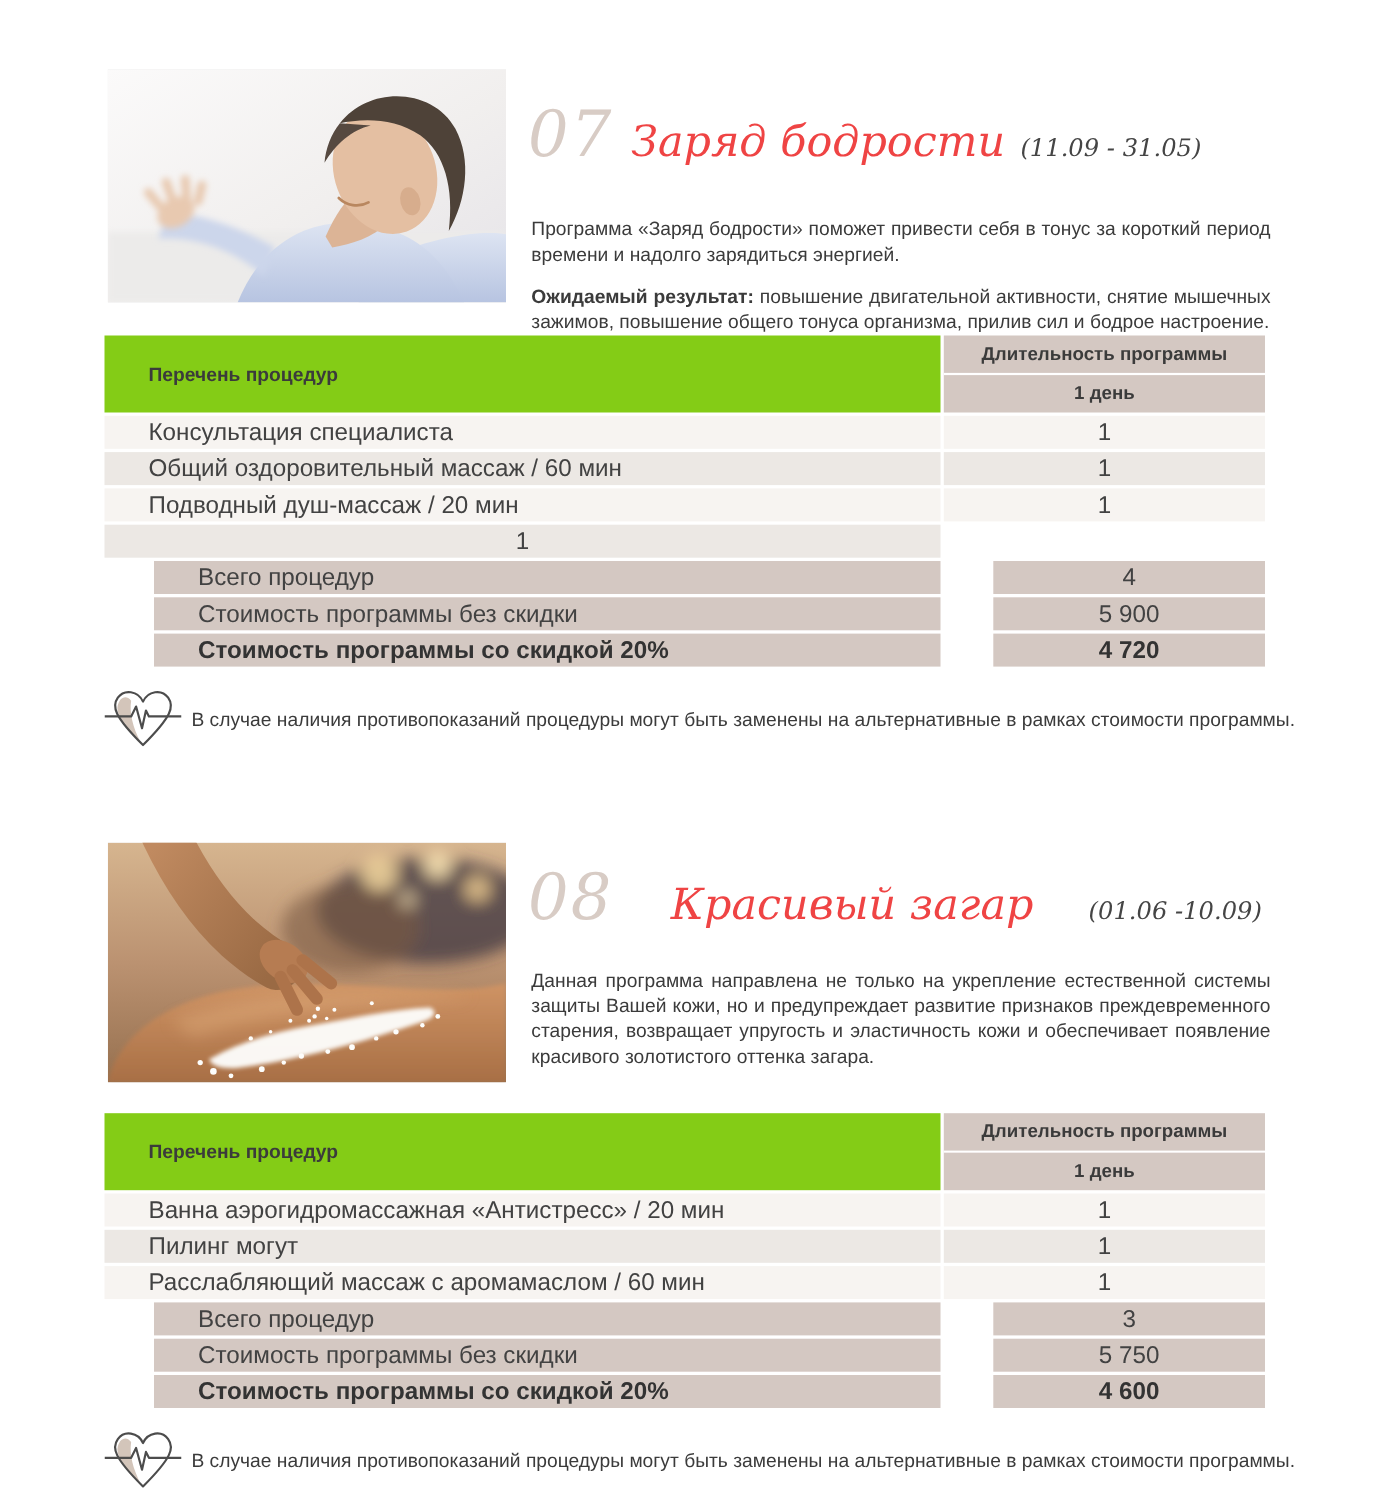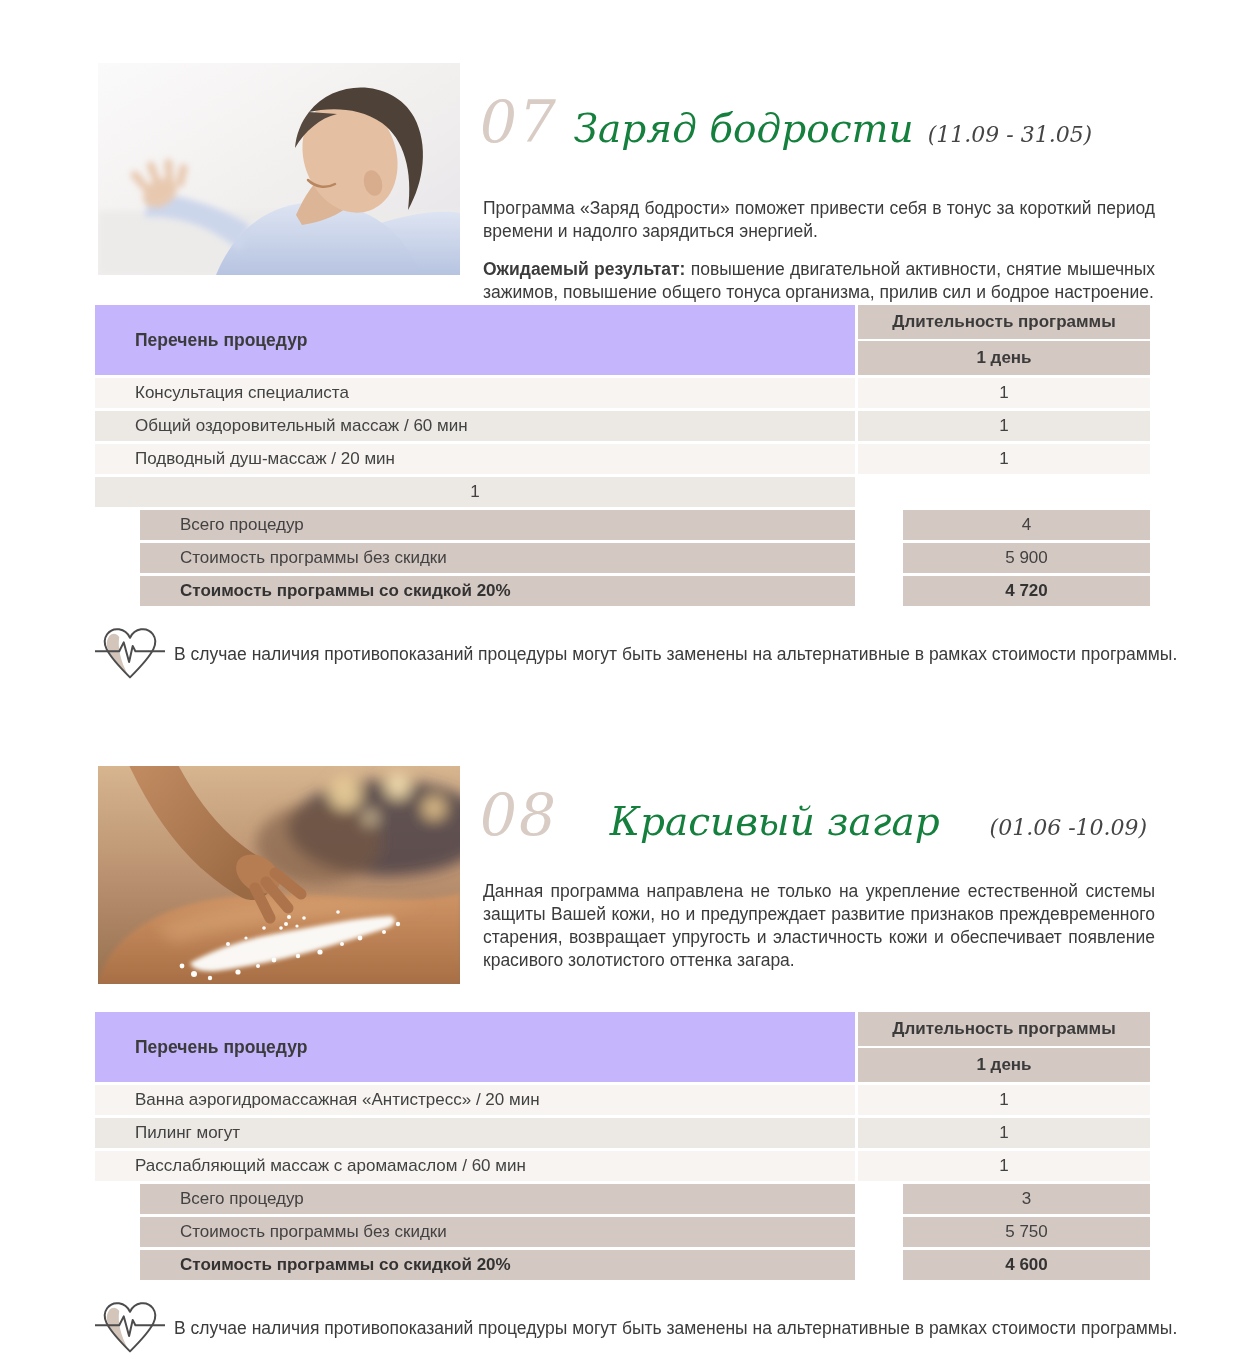--- a/index.html
+++ b/index.html
@@ -9,46 +9,46 @@
     font-family:"Liberation Sans", sans-serif;
   }
   .photo{position:absolute;overflow:hidden;background:#eee;}
   .sec-header{position:absolute;display:flex;align-items:baseline;}
   .sec-number{
     font-family:"DejaVu Serif", serif;font-style:italic;font-weight:400;
     font-size:58px;line-height:1;color:#d8ccc5;letter-spacing:2px;
   }
   .sec-title{
     font-family:"DejaVu Serif", serif;font-style:italic;font-weight:500;
-    font-size:39px;color:#15803d;margin-left:16px;white-space:nowrap;
+    font-size:39px;color:#ef4444;margin-left:16px;white-space:nowrap;
   }
   .sec-dates{
     font-family:"DejaVu Serif", serif;font-style:italic;
     font-size:22px;color:#454545;margin-left:14px;white-space:nowrap;
   }
   .para{
     position:absolute;left:483px;width:672px;
     text-align:justify;font-size:17.5px;line-height:23px;color:#3b3b3b;
   }
   .para .b{font-weight:bold;}
   .ptable{position:absolute;left:95px;width:1055px;}
   .thead{display:grid;grid-template-columns:1fr 292px;column-gap:3px;}
   .th-left{
-    background:#c4b5fd;height:70px;display:flex;align-items:center;
+    background:#84cc16;height:70px;display:flex;align-items:center;
     padding-left:40px;font-weight:bold;font-size:17.5px;color:#3b3b3b;
   }
   .th-right{display:flex;flex-direction:column;}
   .th-top,.th-bot{
     background:#d4c8c2;height:34px;display:flex;align-items:center;
     justify-content:center;font-weight:bold;font-size:17px;color:#3b3b3b;
   }
   .th-top{border-bottom:2px solid #ffffff;}
   .trow{
     display:grid;grid-template-columns:1fr 292px;column-gap:3px;
-    margin-top:3px;height:30px;font-size:17px;color:#424242;
+    margin-top:3px;height:30px;font-size:22px;color:#424242;
   }
   .trow .c1{display:flex;align-items:center;padding-left:40px;}
   .trow .c2{display:flex;align-items:center;justify-content:center;}
   .row-a .c1,.row-a .c2{background:#f7f4f1;}
   .row-b .c1,.row-b .c2{background:#ece8e4;}
   .row-s .c1,.row-s .c2{background:#d4c8c2;margin-left:45px;}
   .row-bold{font-weight:bold;color:#333;}
   .note{
     position:absolute;left:95px;width:1120px;
     display:flex;align-items:center;gap:9px;

